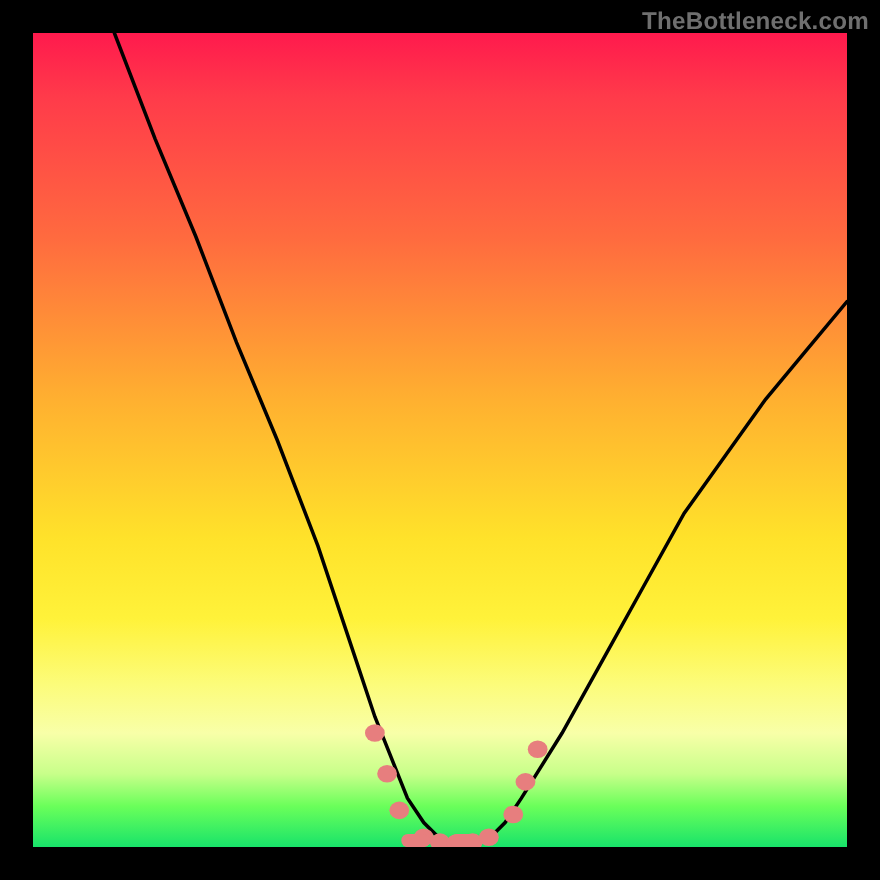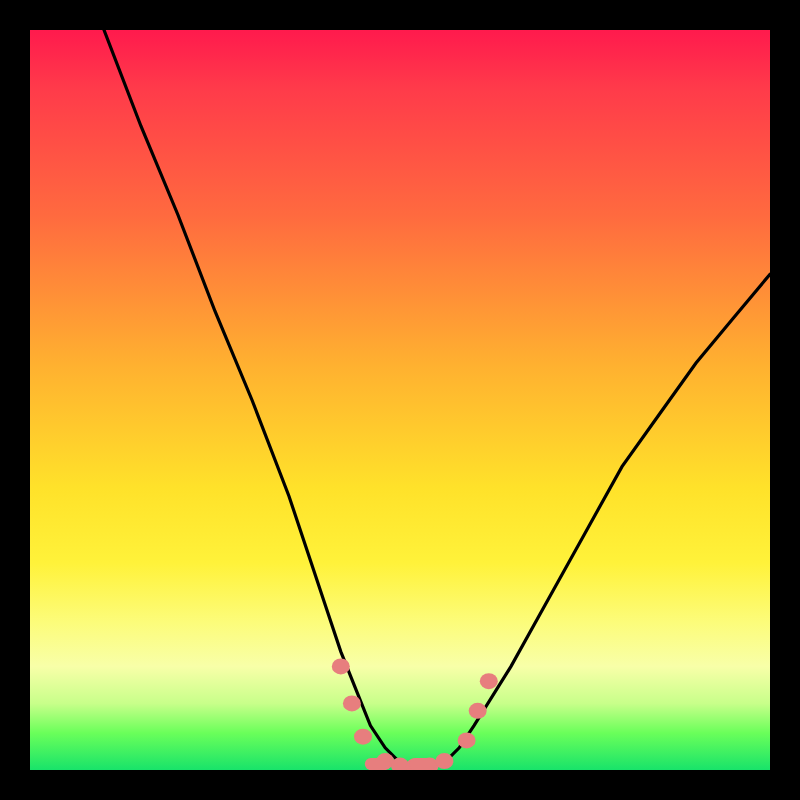--- a/index.html
+++ b/index.html
@@ -52,20 +52,21 @@
   svg.curve {
     position: absolute;
     left: 0; top: 0;
     width: 740px; height: 740px;
   }
 </style>
 </head>
 <body>
 
 <div class="frame">
+  <div class="watermark">TheBottleneck.com</div>
   <div class="plot">
     <svg class="curve" viewBox="0 0 740 740">
       <g>
         <path id="curvePath" fill="none" stroke="#000000" stroke-width="3.2" stroke-linecap="round" d="M74.0 0.0 L111.0 96.2 L148.0 185.0 L185.0 281.2 L222.0 370.0 L259.0 466.2 L281.2 532.8 L296.0 577.2 L310.8 621.6 L325.6 658.6 L340.4 695.6 L355.2 717.8 L370.0 732.6 L384.8 736.3 L399.6 736.3 L414.4 732.6 L429.2 717.8 L444.0 695.6 L481.0 636.4 L518.0 569.8 L555.0 503.2 L592.0 436.6 L629.0 384.8 L666.0 333.0 L703.0 288.6 L740.0 244.2"></path>
       </g>
       <g id="markersGroup">
           <ellipse cx="310.8" cy="636.4" rx="9" ry="8" fill="#e77e7e" stroke="#a43f3f" stroke-width="0"></ellipse>
           <ellipse cx="321.9" cy="673.4" rx="9" ry="8" fill="#e77e7e" stroke="#a43f3f" stroke-width="0"></ellipse>
           <ellipse cx="333.0" cy="706.7" rx="9" ry="8" fill="#e77e7e" stroke="#a43f3f" stroke-width="0"></ellipse>
           <ellipse cx="355.2" cy="731.1" rx="9" ry="8" fill="#e77e7e" stroke="#a43f3f" stroke-width="0"></ellipse>

